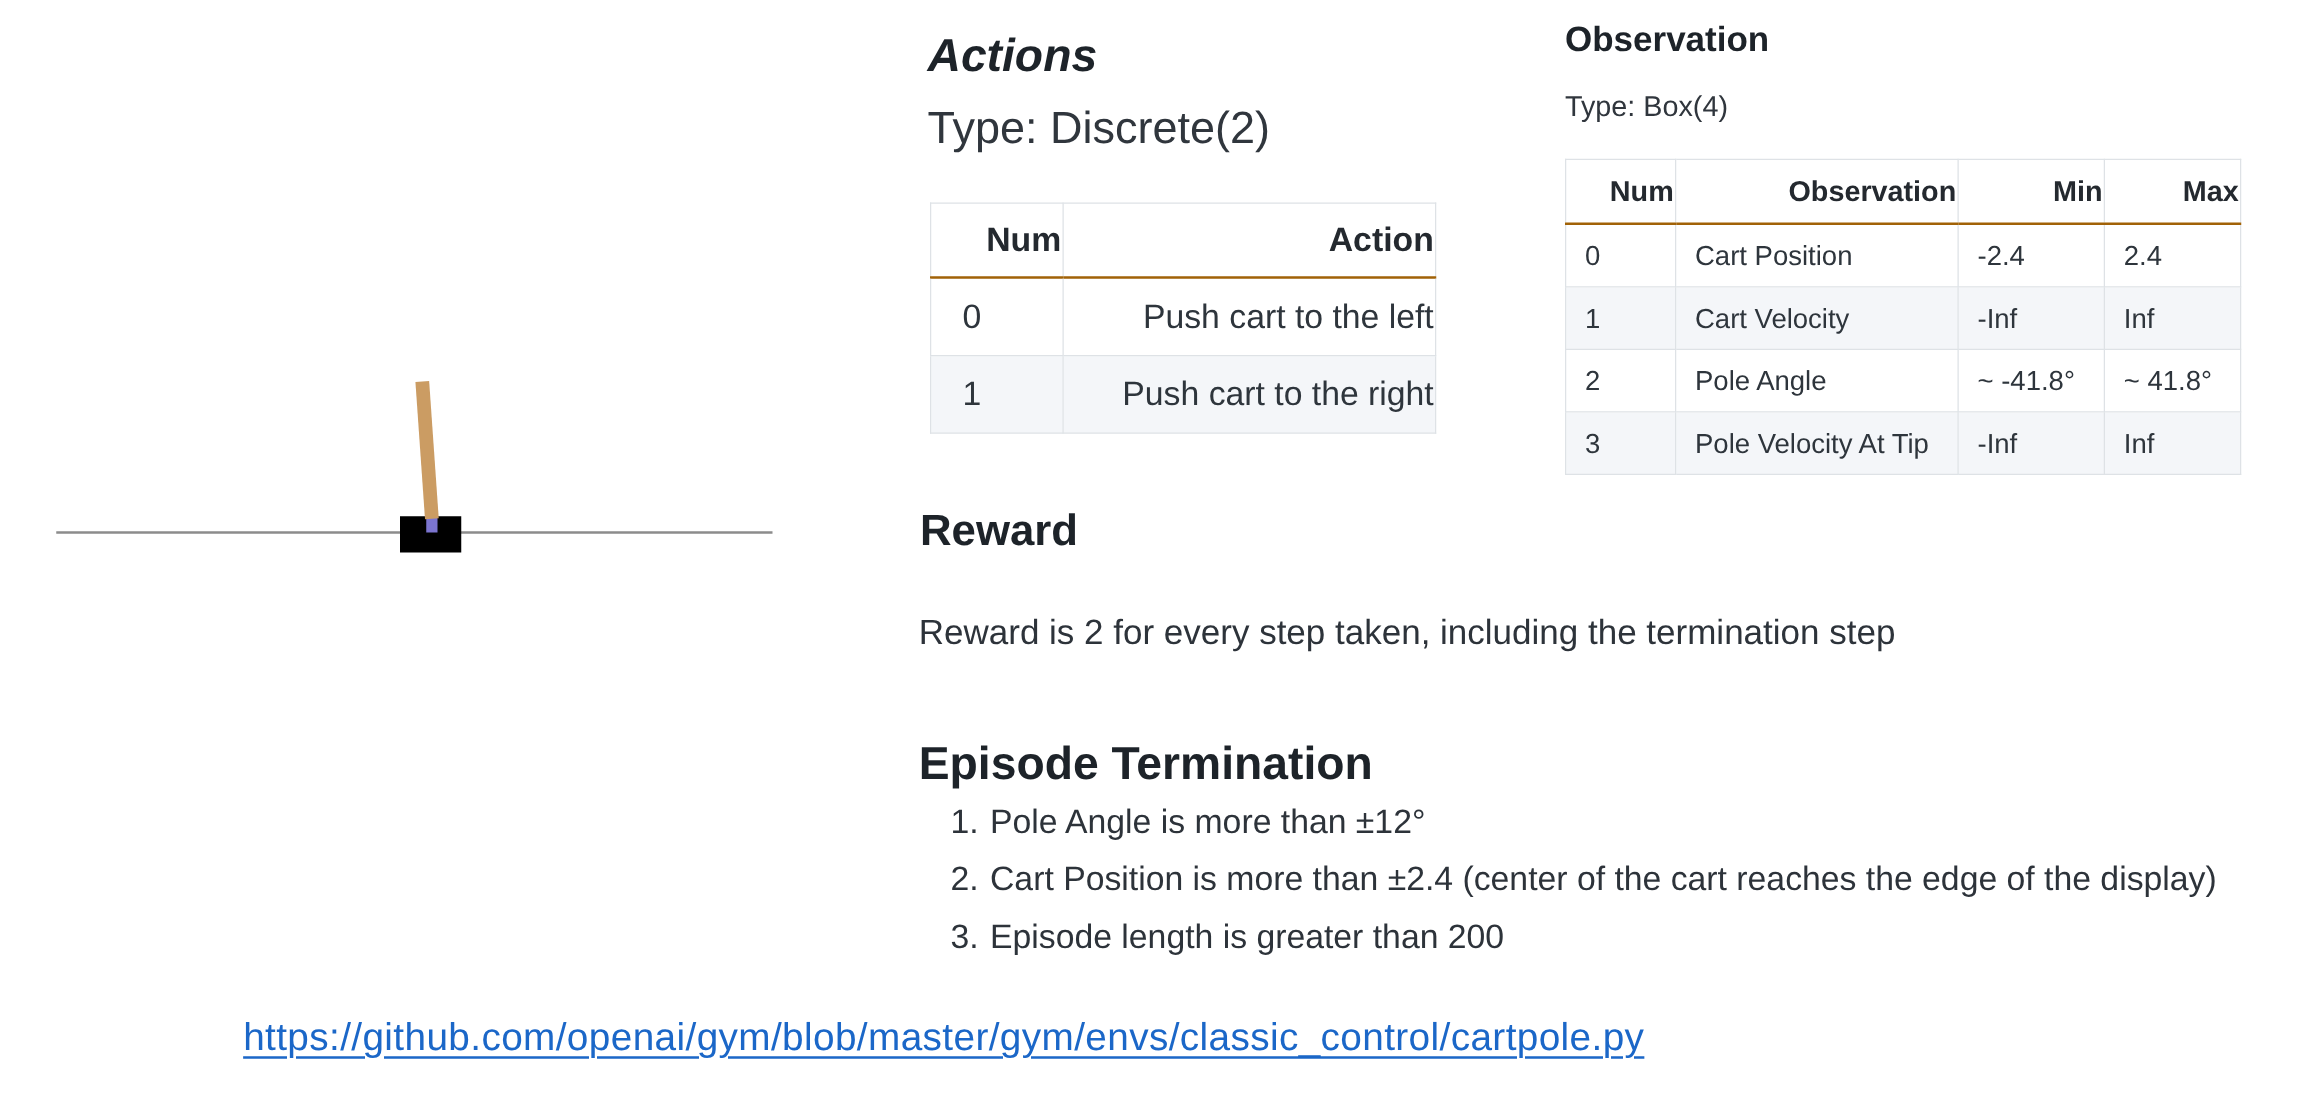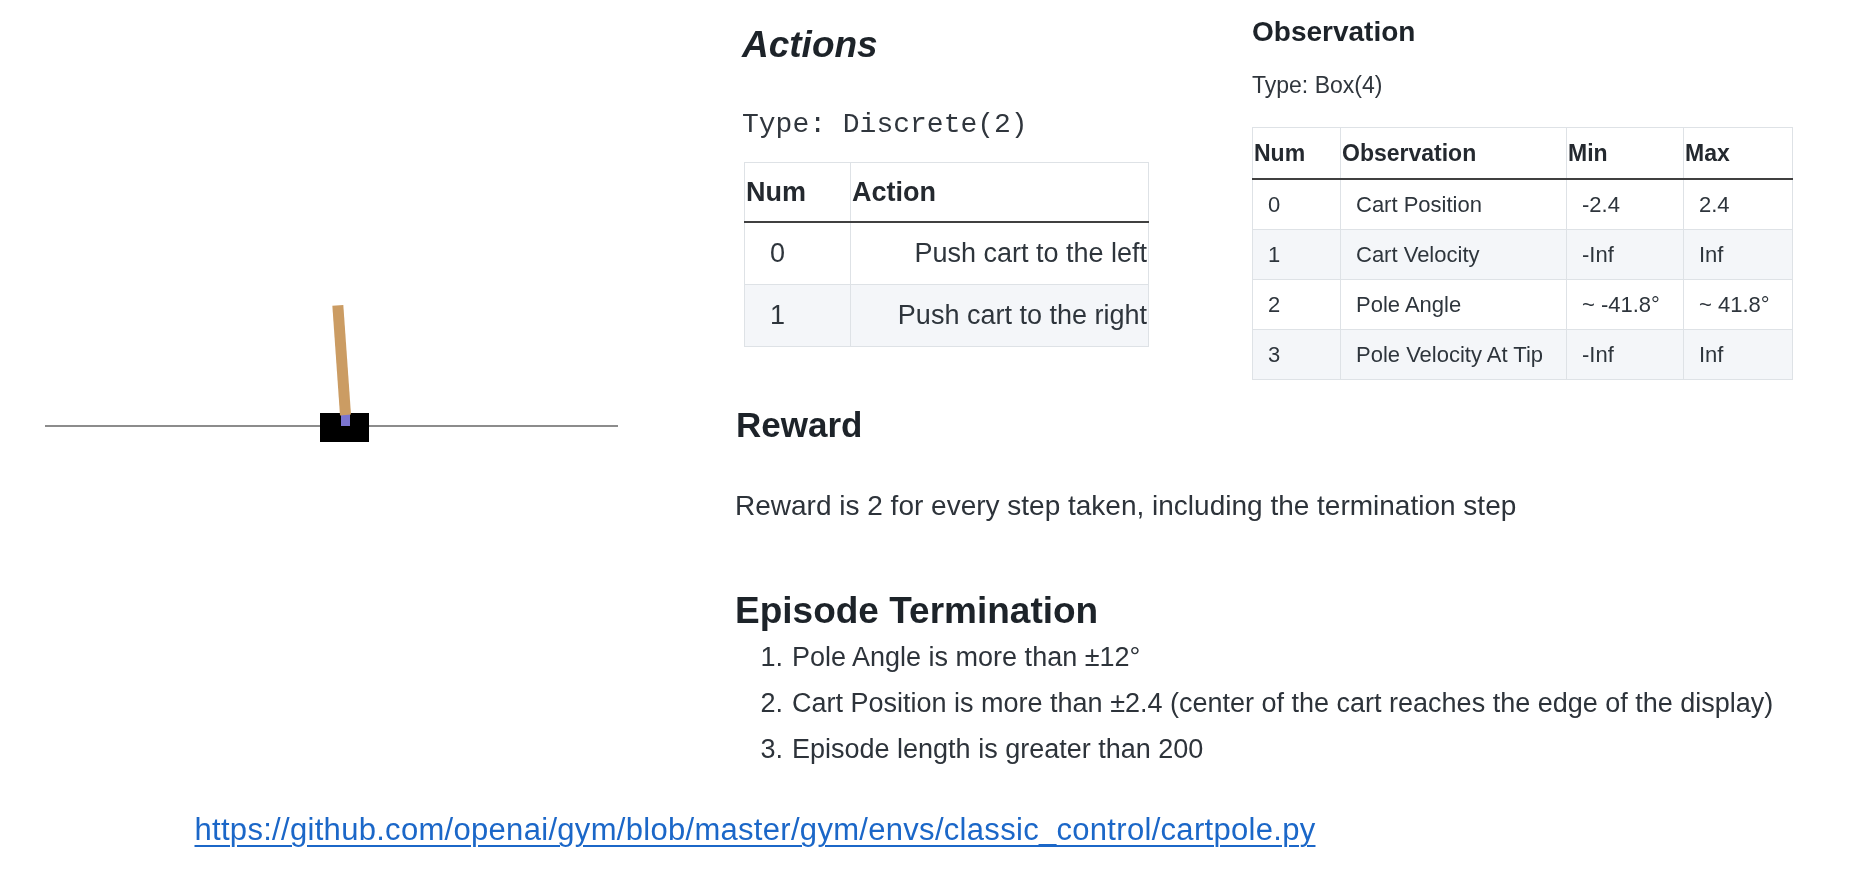--- a/index.html
+++ b/index.html
@@ -16,31 +16,31 @@
   #cart{left:320px;top:413px;width:49px;height:29px;background:#000000;}
   #axle{left:341px;top:414px;width:9px;height:12px;background:#7b74cf;}
   #pole{
     left:340px;top:305px;width:11px;height:110px;background:#cb9c63;
     transform:rotate(-4deg);transform-origin:50% 100%;
   }
 
   
   .h-title{font-weight:700;color:#1d2329;line-height:1;}
   #actions-title{left:742px;top:26px;font-size:37px;font-style:italic;}
-  #actions-type{left:742px;top:111px;font-size:28px;color:#30363d;line-height:1;font-family:Liberation Mono, monospace;}
+  #actions-type{left:742px;top:84px;font-size:36px;color:#30363d;line-height:1;}
   #obs-title{left:1252px;top:18px;font-size:28px;}
   #obs-type{left:1252px;top:74px;font-size:23px;color:#30363d;line-height:1;}
   #reward-title{left:736px;top:407px;font-size:35px;}
   #reward-text{left:735px;top:492px;font-size:28px;color:#2d333a;line-height:1;}
   #et-title{left:735px;top:592px;font-size:37px;}
 
   
   table{border-collapse:collapse;table-layout:fixed;background:#fff;}
   th,td{border:1px solid #dee2e6;vertical-align:middle;overflow:hidden;white-space:nowrap;}
-  thead th{border-bottom:2px solid #404040;font-weight:700;text-align:left;color:#24292f;margin-left:48px;}
+  thead th{border-bottom:2px solid #a16207;font-weight:700;text-align:right;color:#24292f;margin-left:48px;}
   tr.alt{background:#f4f6f9;}
 
   #actions-table{left:744px;top:162px;}
   #actions-table th{height:56px;font-size:27px;}
   #actions-table td{height:59px;font-size:27px;}
   #actions-table .col-num{width:106px;}
   #actions-table .col-action{width:298px;}
   #actions-table td.num{padding-left:25px;text-align:left;}
   #actions-table td.action{text-align:right;margin-top:45px;}
 

